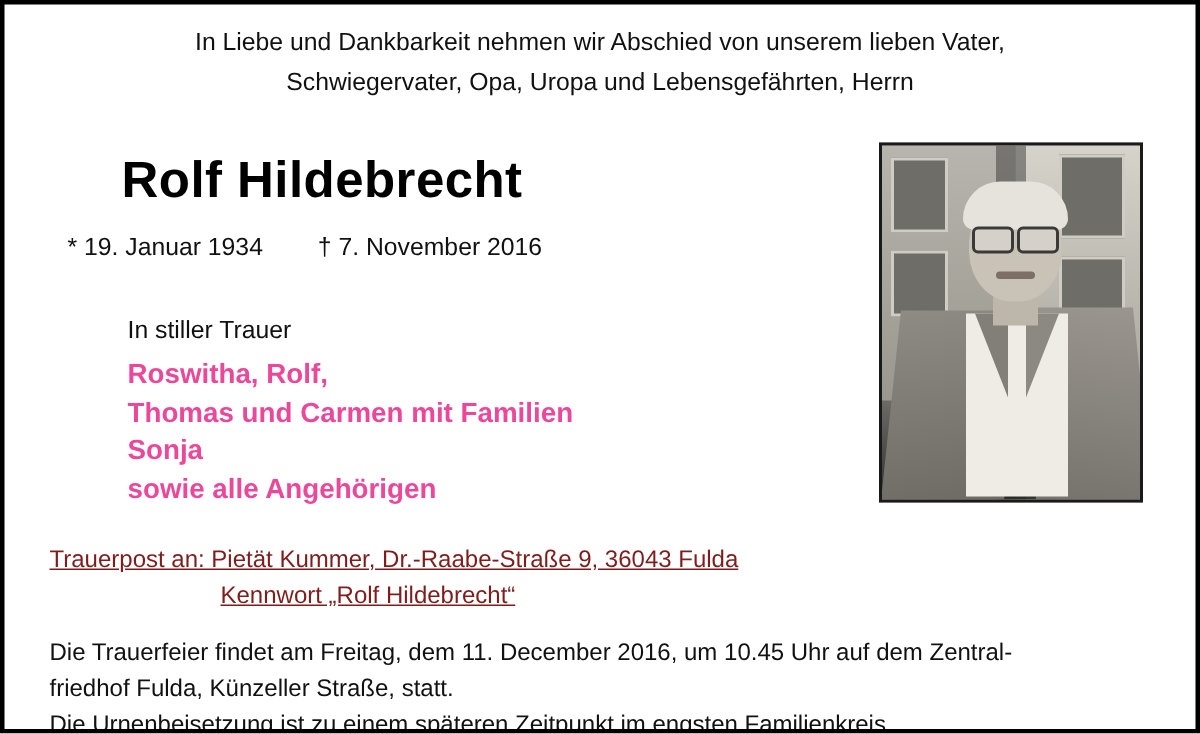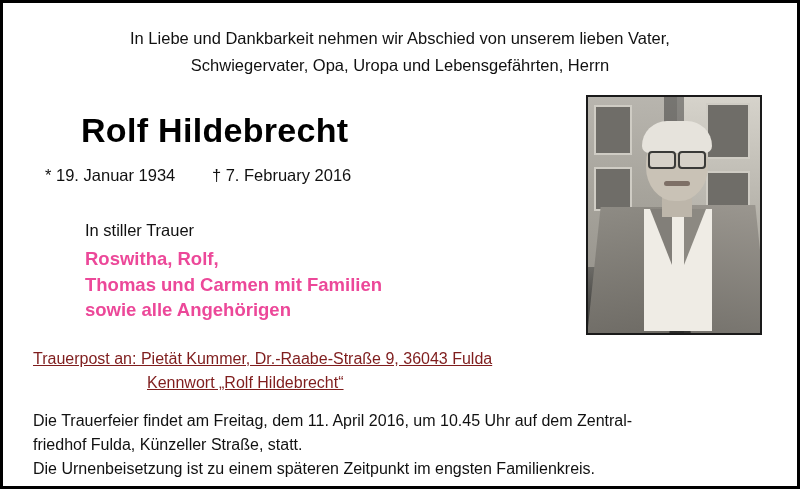--- a/index.html
+++ b/index.html
@@ -27,21 +27,21 @@
     width: 794px;
     height: 483px;
   }
 
   
   .intro {
     text-align: center;
     font-size: 16.5px;
     line-height: 27px;
     color: #111;
-    padding-top: 22px;
+    padding-top: 12px;
   }
   .intro div { white-space: nowrap; }
 
   
   .name {
     font-size: 34px;
     font-weight: bold;
     letter-spacing: 0.3px;
     margin-left: 78px;
     margin-top: 32px;
@@ -194,28 +194,29 @@
 
     <div class="intro">
       <div>In Liebe und Dankbarkeit nehmen wir Abschied von unserem lieben Vater,</div>
       <div>Schwiegervater, Opa, Uropa und Lebensgefährten, Herrn</div>
     </div>
 
     <div class="name">Rolf Hildebrecht</div>
 
     <div class="dates">
       <span class="birth">* 19. Januar 1934</span>
-      <span class="death">† 7. February 2016</span>
+      <span class="death">† 7. November 2016</span>
     </div>
 
     <div class="mourn">
       <div class="lead">In stiller Trauer</div>
       <div class="fam">
         <div>Roswitha, Rolf,</div>
         <div>Thomas und Carmen mit Familien</div>
+        <div>Sonja</div>
         <div>sowie alle Angehörigen</div>
       </div>
     </div>
 
     <div class="portrait">
       <div class="ph">
         <div class="bg-wall-left"></div>
         <div class="bg-wall-right"></div>
         <div class="bg-window w1"></div>
         <div class="bg-window w2"></div>
@@ -235,19 +236,19 @@
         <div class="p-mouth"></div>
       </div>
     </div>
 
     <div class="contact">
       <div>Trauerpost an: Pietät Kummer, Dr.-Raabe-Straße 9, 36043 Fulda</div>
       <div class="kennwort">Kennwort „Rolf Hildebrecht“</div>
     </div>
 
     <div class="funeral">
-      <div>Die Trauerfeier findet am Freitag, dem 11. April 2016, um 10.45 Uhr auf dem Zentral-</div>
+      <div>Die Trauerfeier findet am Freitag, dem 11. December 2016, um 10.45 Uhr auf dem Zentral-</div>
       <div>friedhof Fulda, Künzeller Straße, statt.</div>
       <div>Die Urnenbeisetzung ist zu einem späteren Zeitpunkt im engsten Familienkreis.</div>
     </div>
 
   </div>
 </div>
 
 </body></html>

